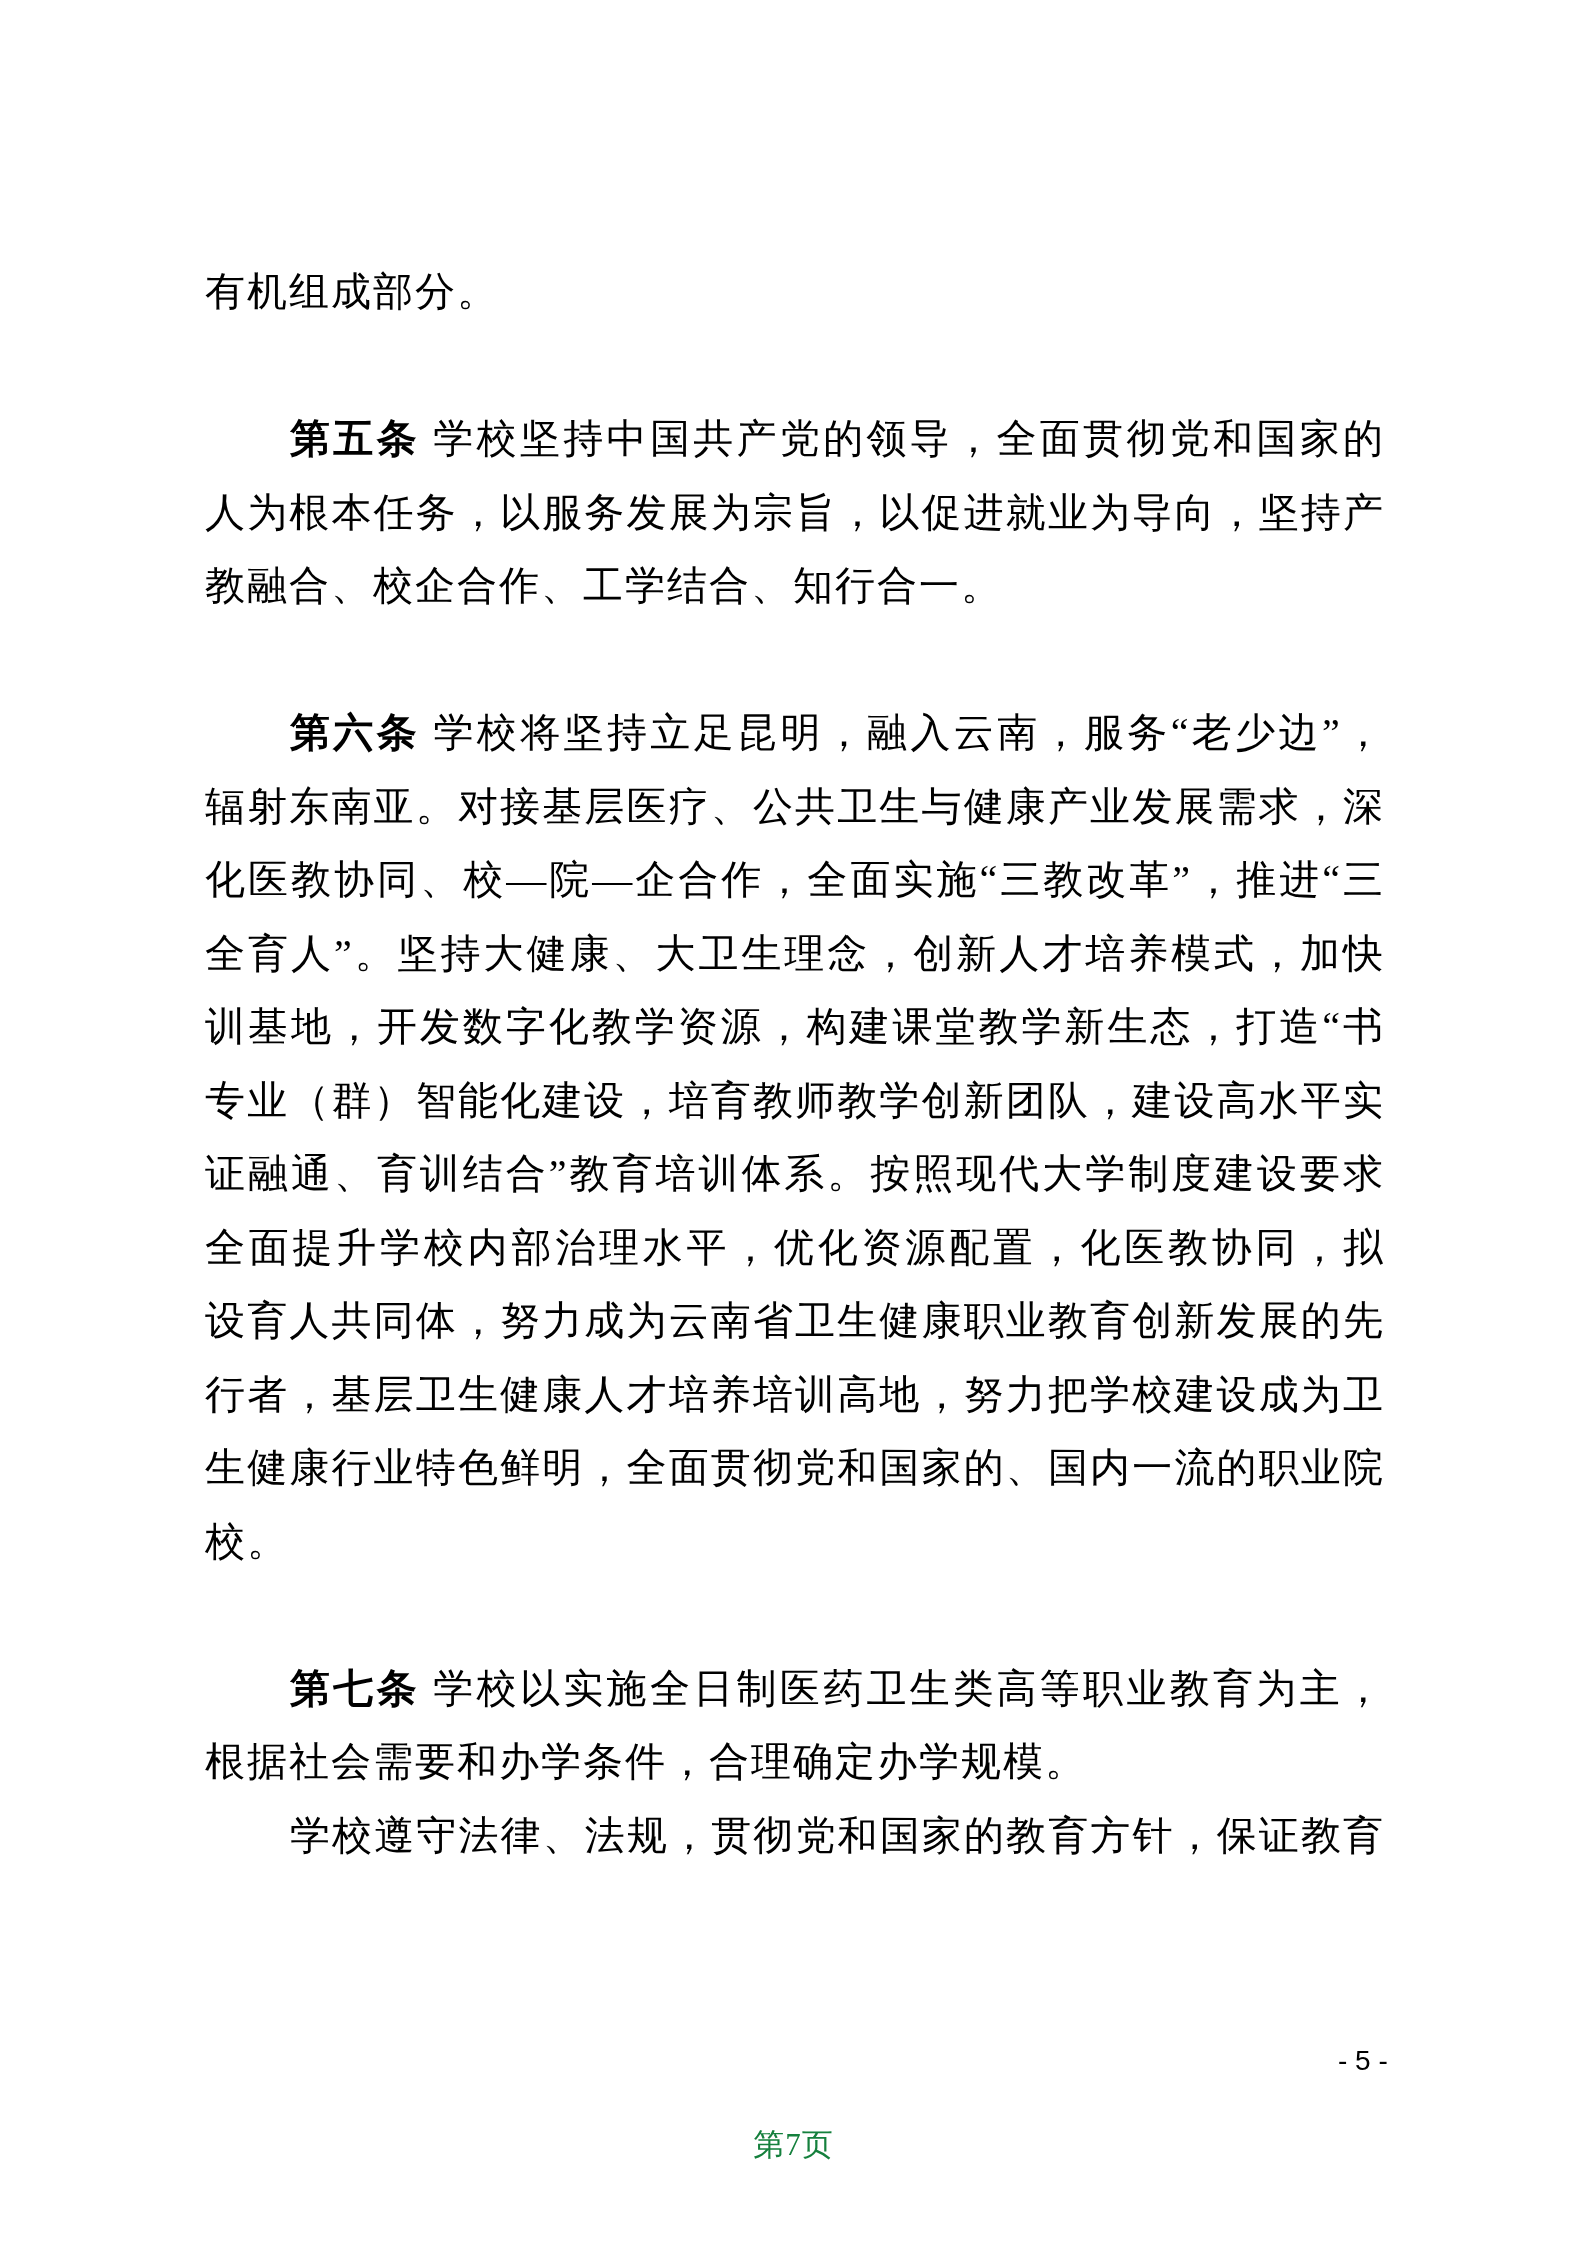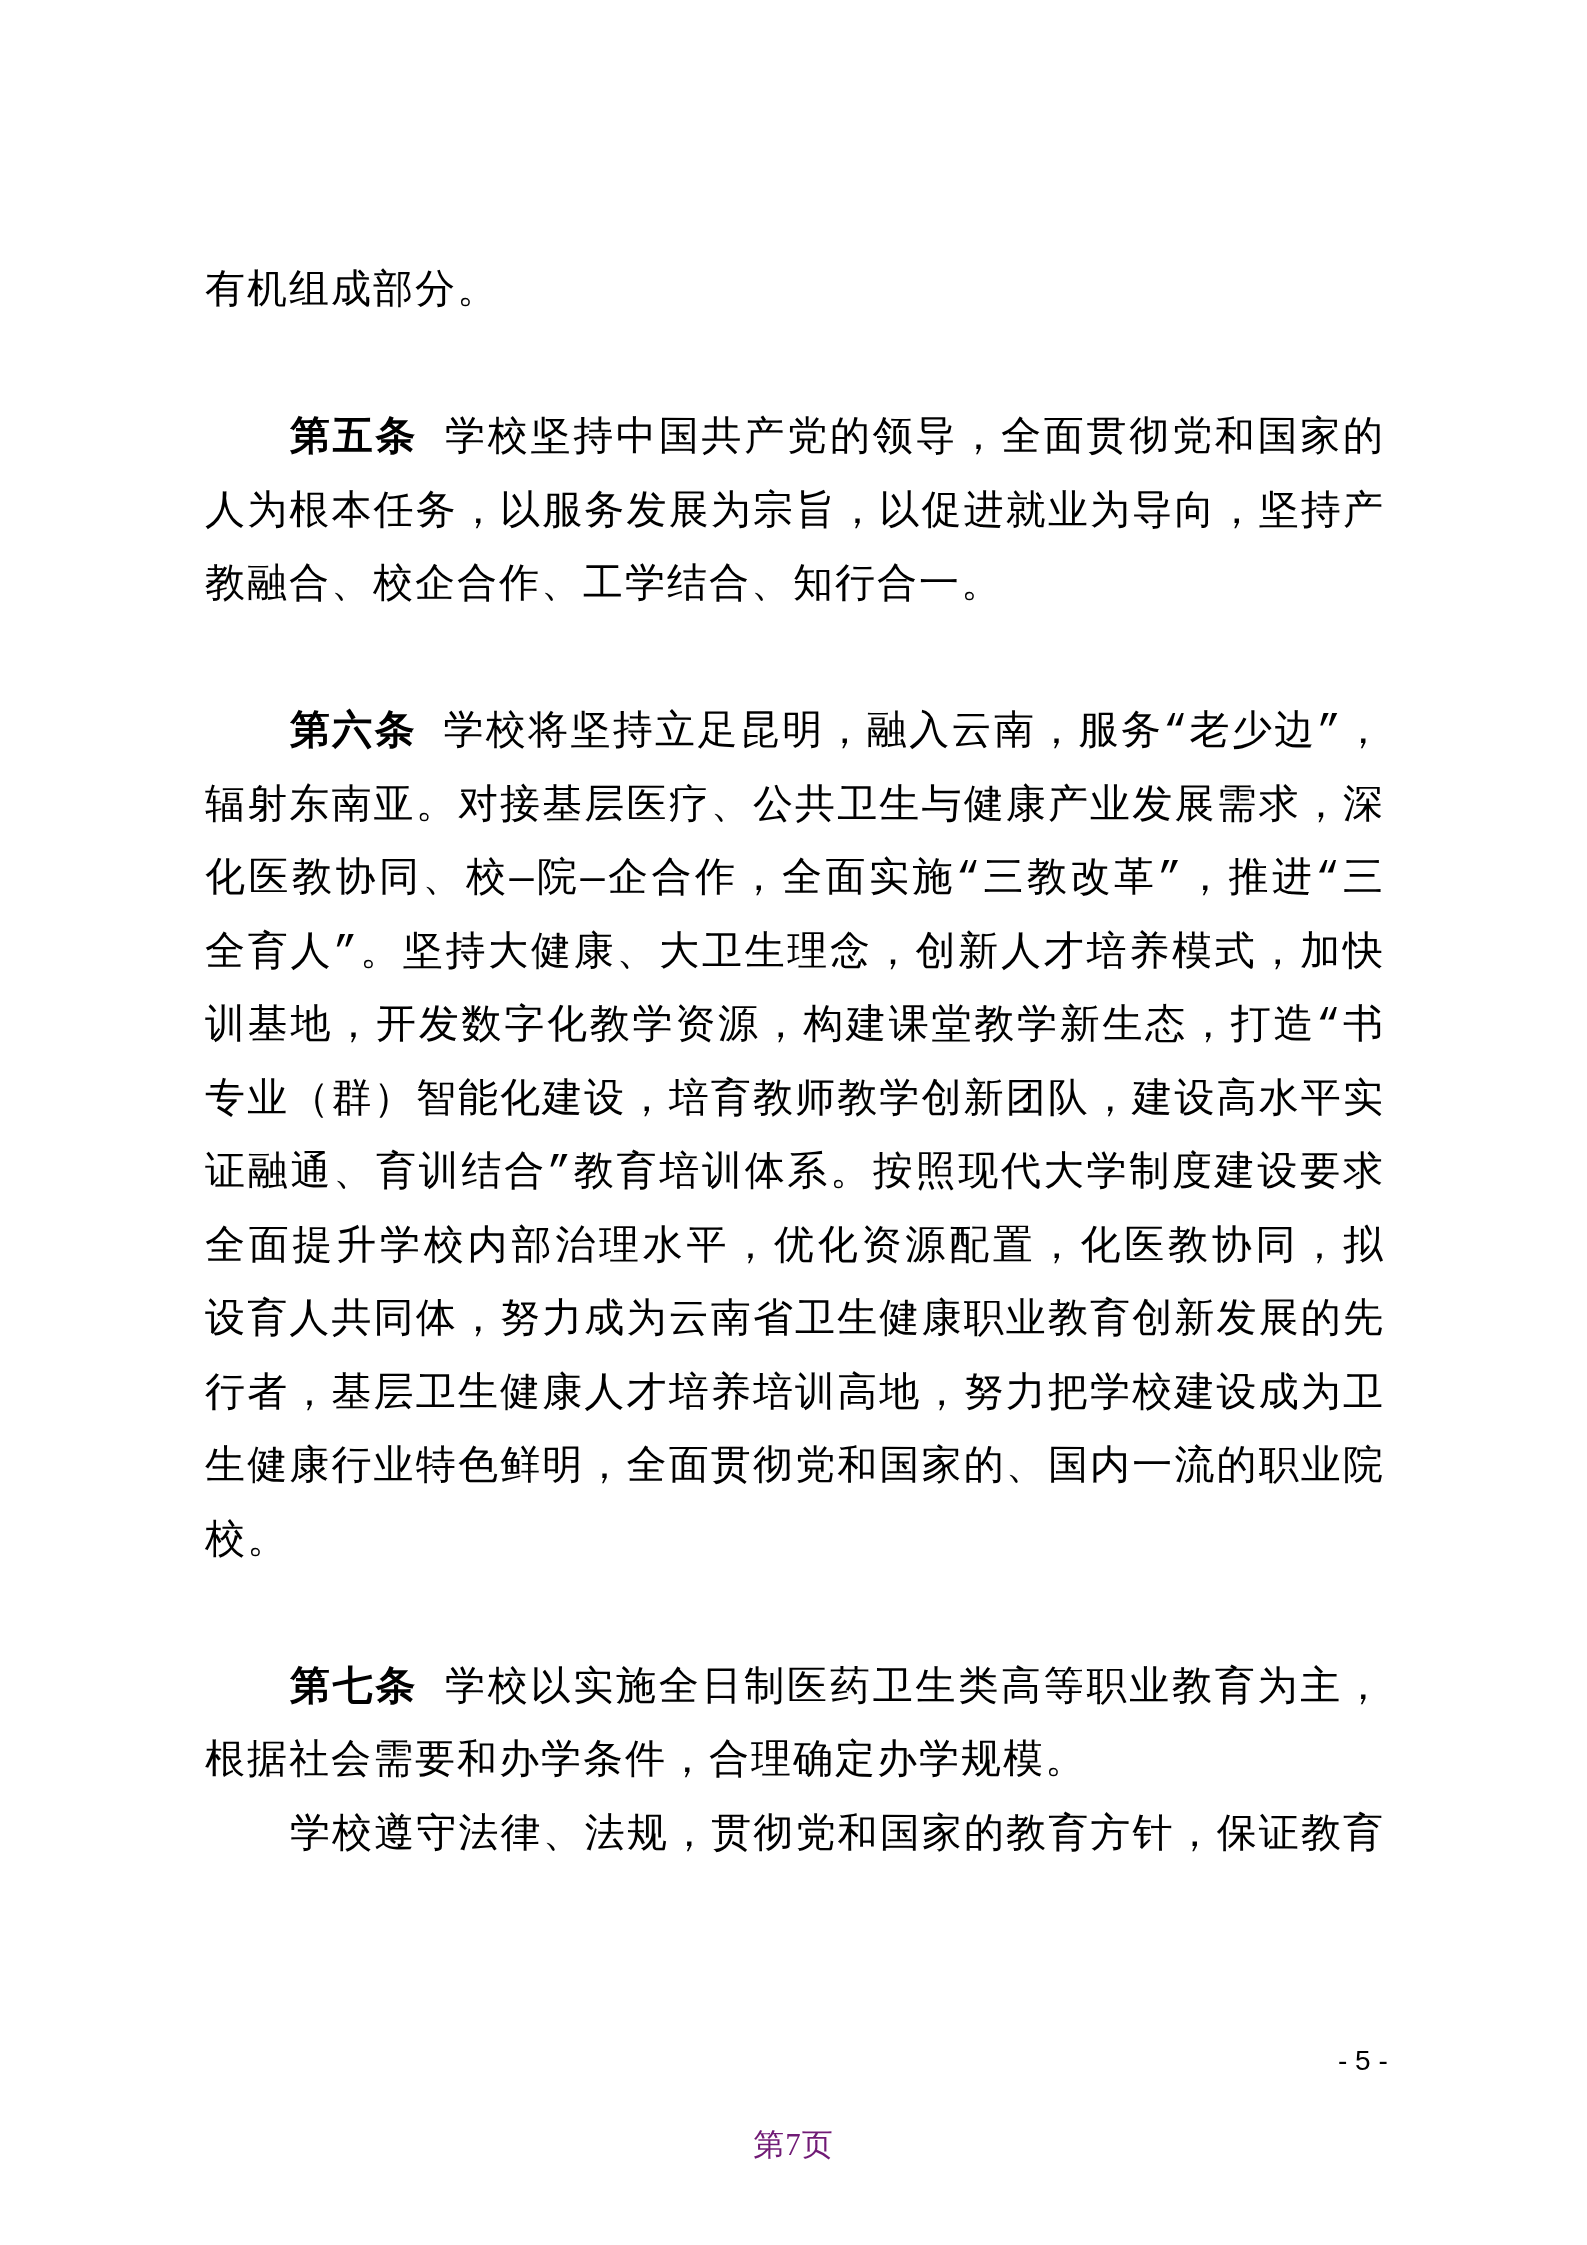--- a/index.html
+++ b/index.html
@@ -15,21 +15,20 @@
     color: #000000;
     overflow: hidden;
   }
   .textblock {
     position: absolute;
     left: 205px; top: 255px;
     width: 1180px;
     font-size: 40px;
     line-height: 73.5px;
     letter-spacing: 2px;
-    font-family: Liberation Mono, monospace;
   }
   .line { min-height: 73.5px; }
   .full {
     text-align: justify;
     text-align-last: justify;
   }
   .indent { padding-left: 85px; }
   .pgap { margin-top: 73.5px; }
   .art-label { font-weight: 700; }
   .footer-marker {
@@ -39,21 +38,21 @@
     font-family: "Liberation Sans", "DejaVu Sans", sans-serif;
     color: #000000;
   }
   .footer-center {
     position: absolute;
     left: 0; top: 2124px;
     width: 1587px;
     text-align: center;
     font-size: 31px;
     letter-spacing: 1px;
-    color: #701a75;
+    color: #15803d;
   }
 </style>
 </head>
 <body>
 
 <div class="page">
 
   <div class="textblock">
 
     <div class="line">有机组成部分。</div>

